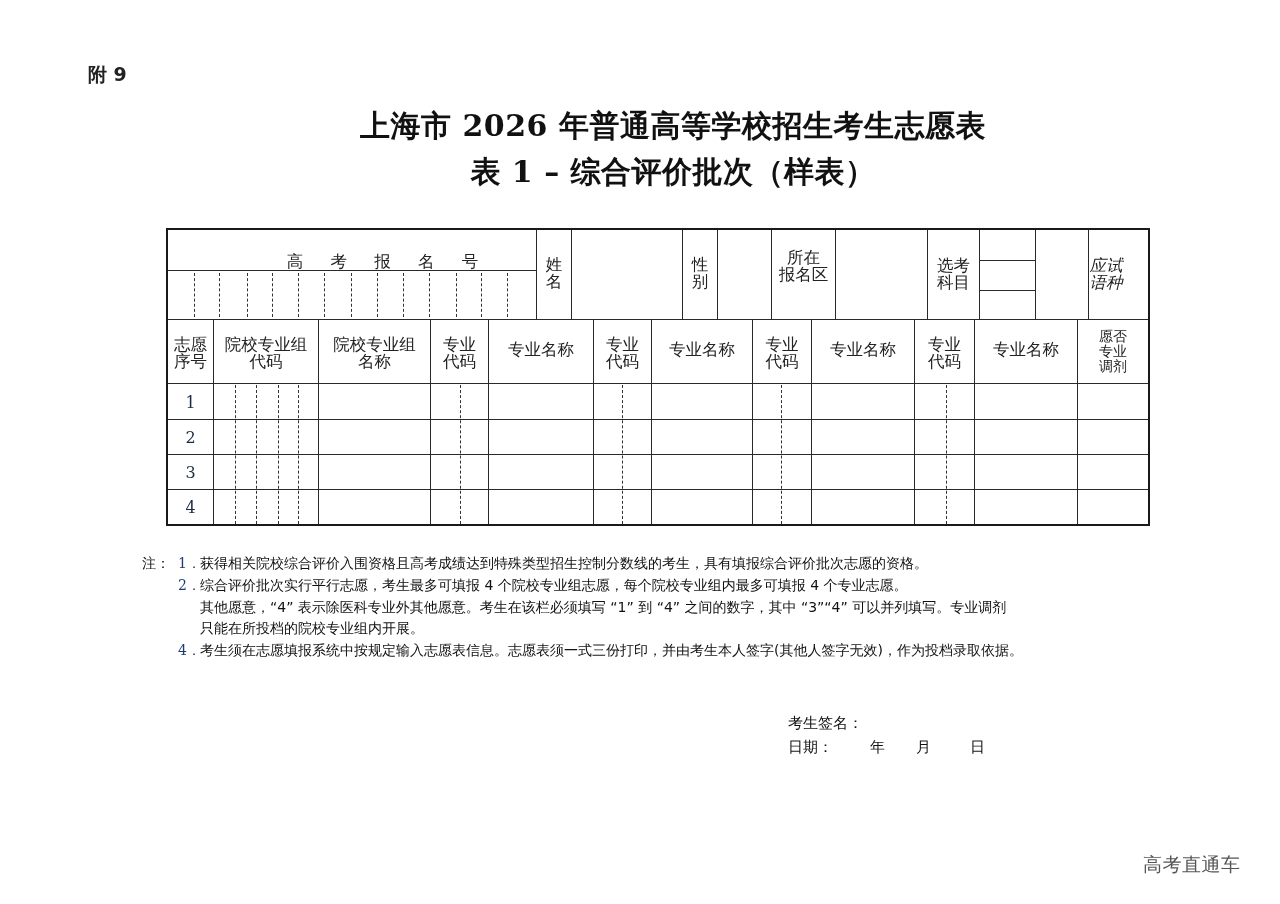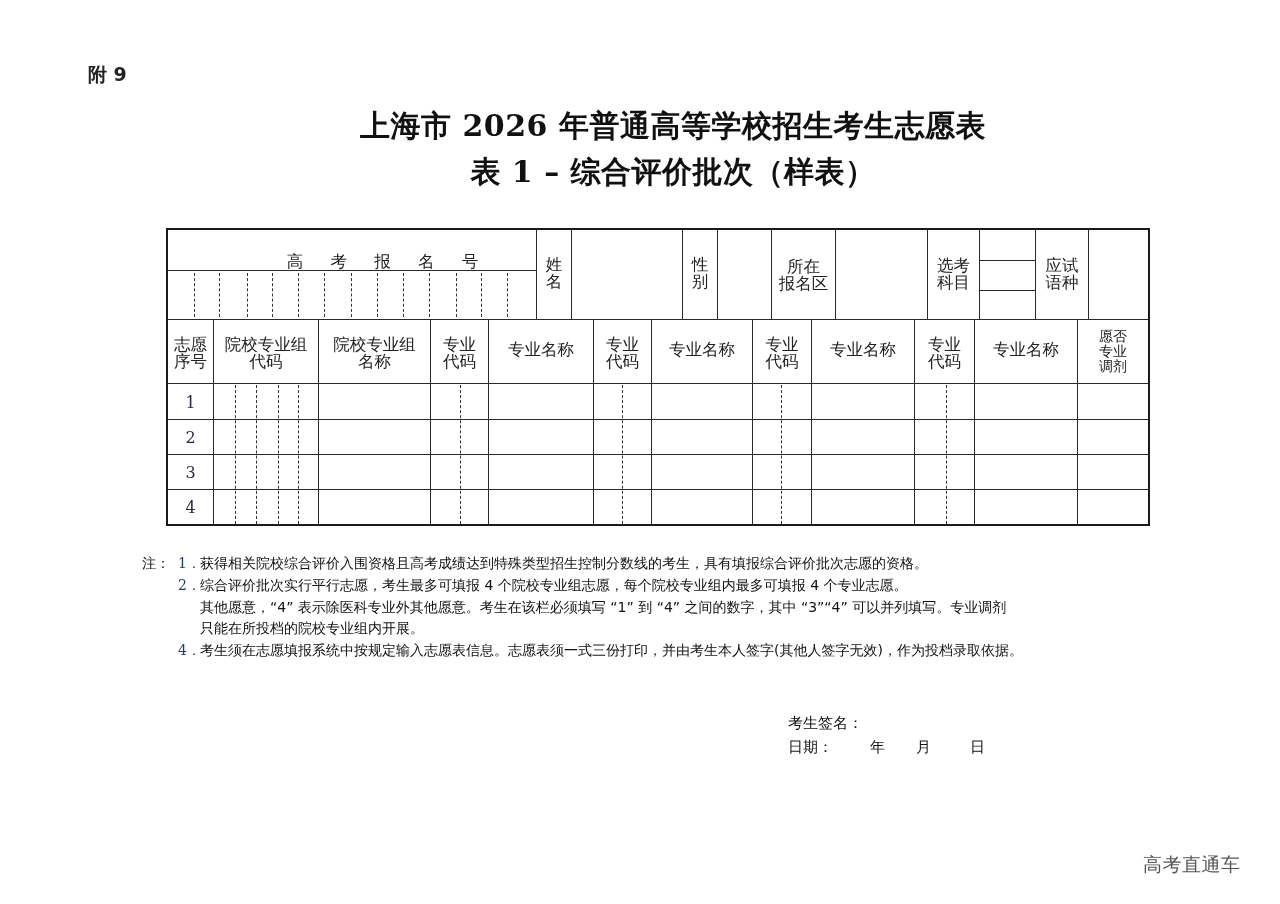--- a/index.html
+++ b/index.html
@@ -88,37 +88,37 @@
   <div style="position:absolute;left:404px;top:0;width:110px;height:90px;"><span></span></div>
 
   <div class="lbl vert" style="left:515px;top:20px;width:34px;height:46px;">
     <span>
         <span style="display: block;">性</span>
         <span style="display: block;">别</span>
       </span>
   </div>
   <div style="position:absolute;left:550px;top:0;width:53px;height:90px;"><span></span></div>
 
-  <div class="lbl vert" style="left:604px;top:25px;width:63px;height:40px;">
+  <div class="lbl vert" style="left:604px;top:16px;width:63px;height:40px;">
     <span>所在</span>
     <span>报名区</span>
   </div>
   <div style="position:absolute;left:668px;top:0;width:91px;height:90px;"><span></span></div>
 
   <div class="lbl vert" style="left:760px;top:24px;width:51px;height:40px;">
     <span>选考</span>
     <span>科目</span>
   </div>
   <div class="ln h" style="left:811px;top:30px;width:56px;"></div>
   <div class="ln h" style="left:811px;top:60px;width:56px;"></div>
   <div style="position:absolute;left:812px;top:0;width:55px;height:30px;"><span></span></div>
   <div style="position:absolute;left:812px;top:31px;width:55px;height:29px;"><span></span></div>
   <div style="position:absolute;left:812px;top:61px;width:55px;height:29px;"><span></span></div>
 
-  <div class="lbl vert" style="left:868px;top:24px;width:52px;height:40px;">
+  <div class="lbl vert" style="left:912px;top:24px;width:52px;height:40px;font-style:italic;">
     <span>应试</span>
     <span>语种</span>
   </div>
   <div style="position:absolute;left:921px;top:0;width:60px;height:90px;"><span></span></div>
 
   <div class="ln h" style="left:0;top:89px;width:980px;"></div>
 
   <div class="ln h" style="left:0;top:153px;width:980px;"></div>
 
   <div class="ln v" style="left:45px;top:90px;height:204px;"></div>

